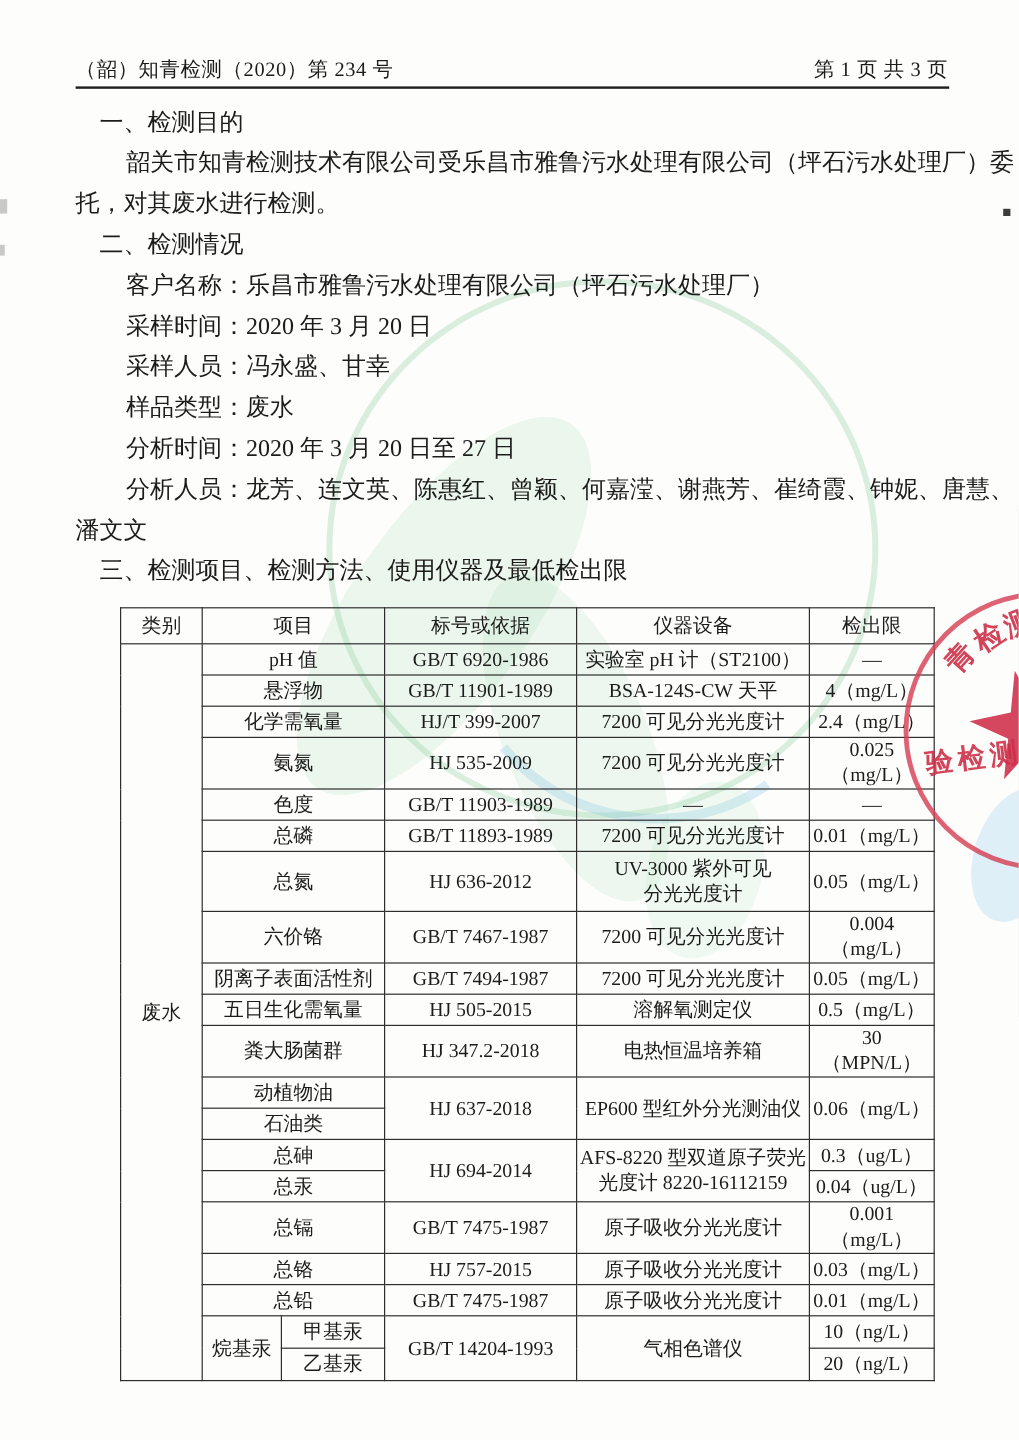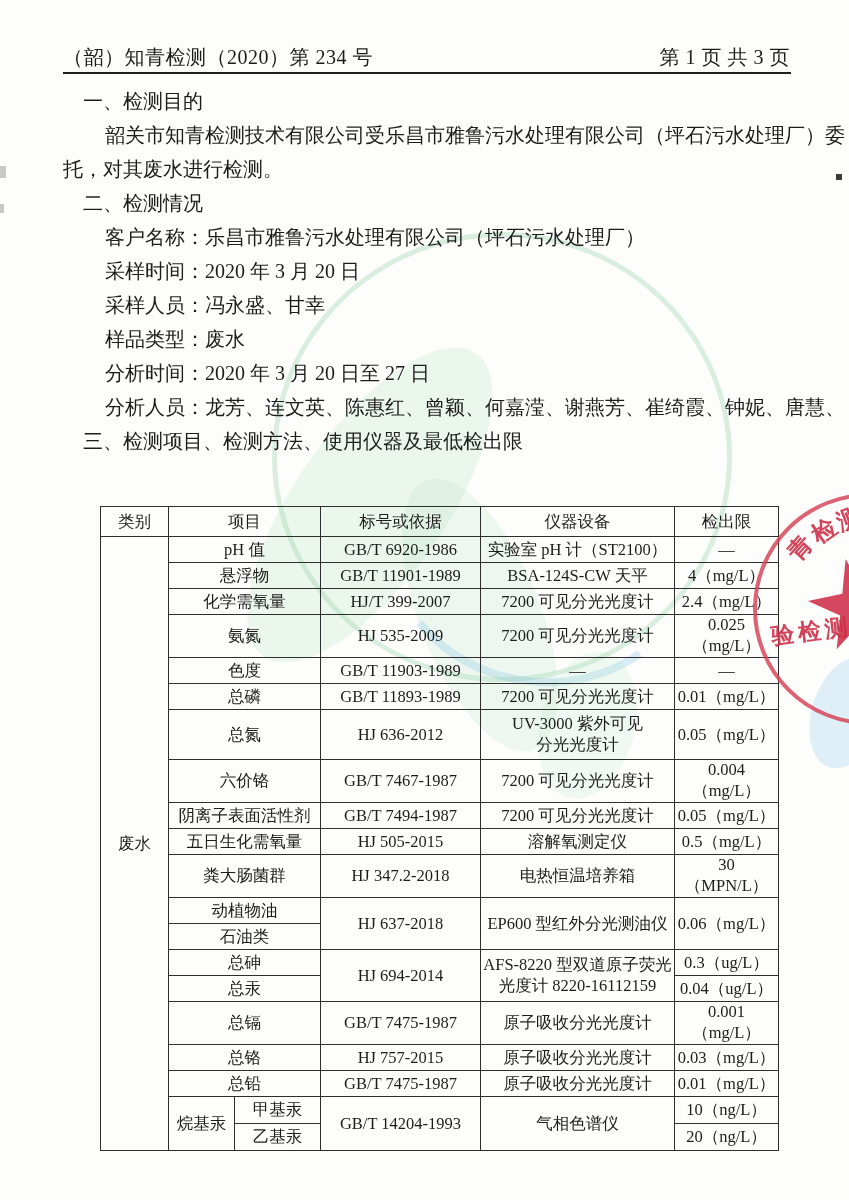--- a/index.html
+++ b/index.html
@@ -6,21 +6,21 @@
   body{background:#e8e8e6;}
   .page{
     position:relative; width:849px; height:1200px; margin:0 auto;
     background:#fdfdfc; overflow:hidden;
     font-family:"Liberation Serif","DejaVu Serif",serif;
     color:#1c1c1c;
   }
   
   .hdr{position:absolute; top:44px; left:63px; right:59px; height:26px;
        display:flex; justify-content:space-between; align-items:center;
-       font-size:20px; letter-spacing:.5px; z-index:3;}
+       font-size:17px; letter-spacing:.5px; z-index:3;}
   .hdr-rule{position:absolute; top:72px; left:63px; width:728px; height:2px;
             background:#1f1f1f; z-index:3;}
   
   .doc-body{position:absolute; top:84px; left:63px; width:730px; z-index:3;}
   .line{height:34px; display:flex; align-items:center; font-size:20px;
         white-space:nowrap;}
   .ind1{padding-left:20px;}
   .ind2{padding-left:42px;}
   
   .tbl-wrap{position:absolute; top:506px; left:84px; z-index:3;padding-left:16px;}
@@ -89,20 +89,21 @@
     <div class="line ind1">一、检测目的</div>
     <div class="line ind2">韶关市知青检测技术有限公司受乐昌市雅鲁污水处理有限公司（坪石污水处理厂）委</div>
     <div class="line">托，对其废水进行检测。</div>
     <div class="line ind1">二、检测情况</div>
     <div class="line ind2">客户名称：乐昌市雅鲁污水处理有限公司（坪石污水处理厂）</div>
     <div class="line ind2">采样时间：2020 年 3 月 20 日</div>
     <div class="line ind2">采样人员：冯永盛、甘幸</div>
     <div class="line ind2">样品类型：废水</div>
     <div class="line ind2">分析时间：2020 年 3 月 20 日至 27 日</div>
     <div class="line ind2">分析人员：龙芳、连文英、陈惠红、曾颖、何嘉滢、谢燕芳、崔绮霞、钟妮、唐慧、</div>
+    <div class="line">潘文文</div>
     <div class="line ind1">三、检测项目、检测方法、使用仪器及最低检出限</div>
   </div>
 
   <div class="tbl-wrap">
     <table>
       <colgroup>
         <col style="width:68px">
           <col style="width:66px">
           <col style="width:86px">
         <col style="width:160px">

